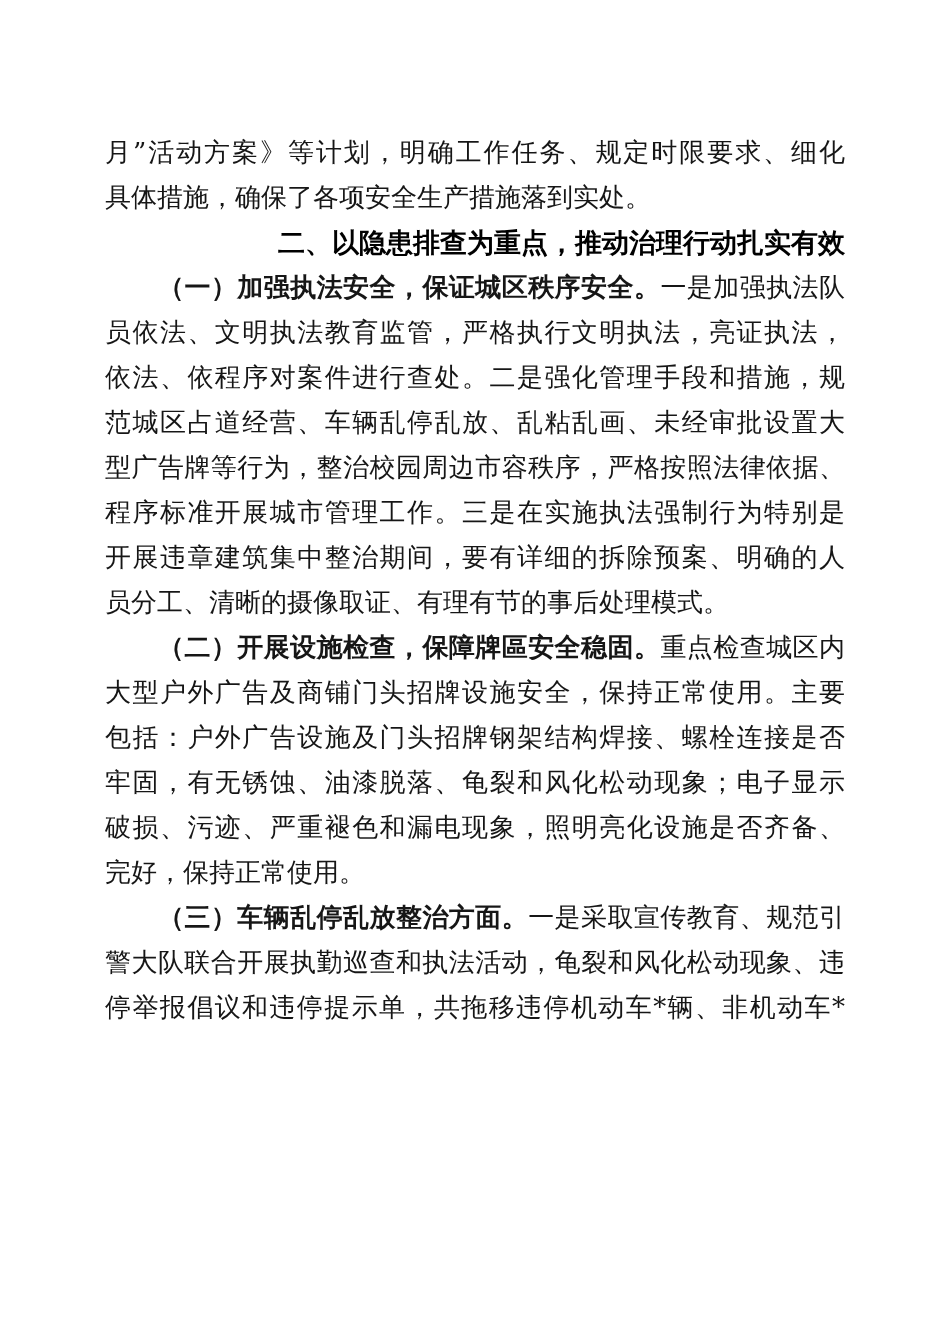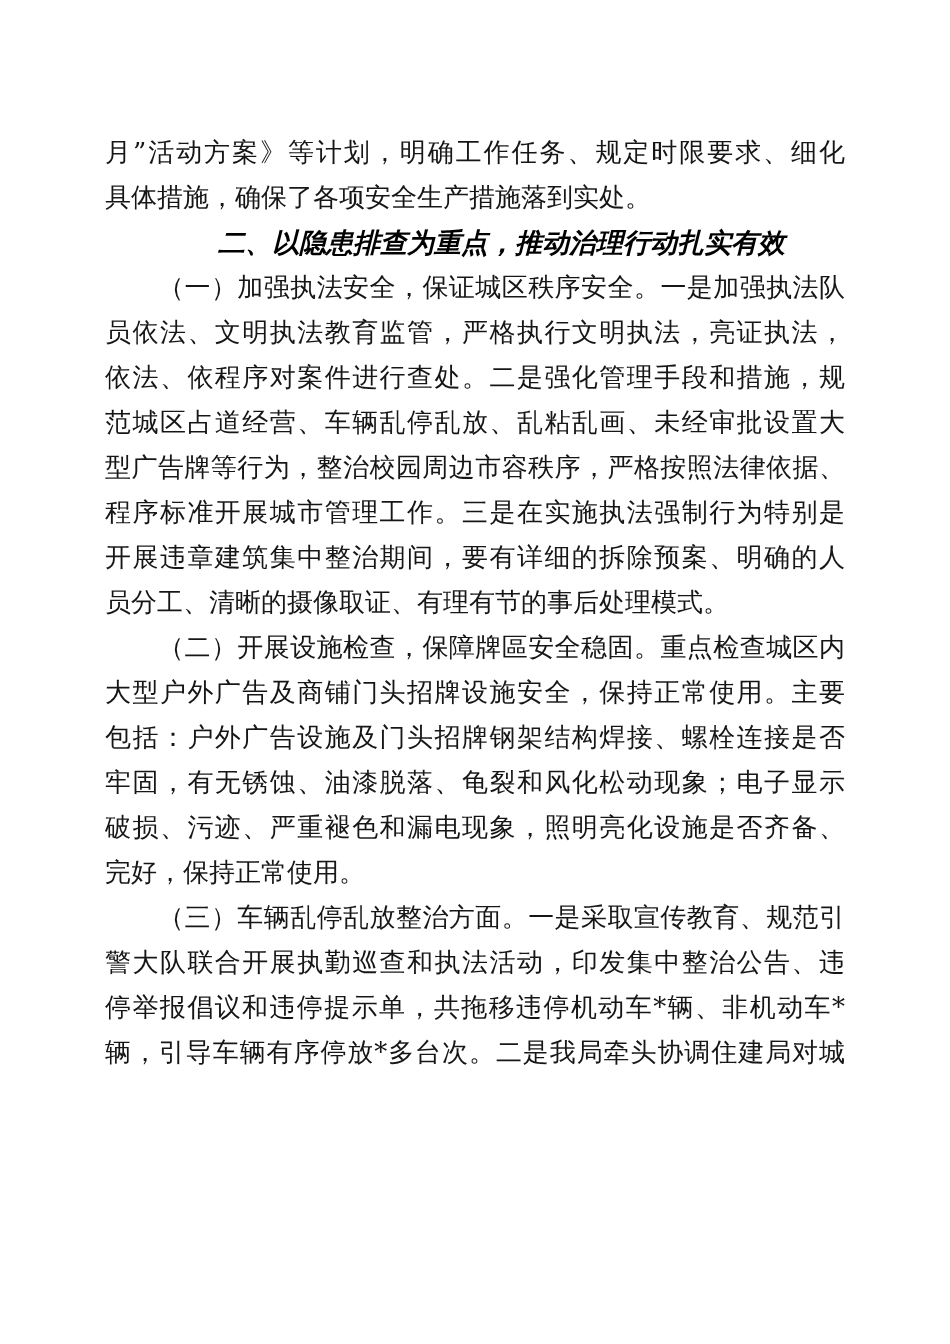--- a/index.html
+++ b/index.html
@@ -31,32 +31,31 @@
     text-justify: inter-character;
     overflow: visible;
   }
   .ln.end {
     text-align-last: left;
   }
   .ln.ind {
     text-indent: 53px;
   }
   .ln b {
-    font-weight: 400;
+    font-weight: 700;
   }
   .hd {
     font-family: "DejaVu Sans", "Liberation Sans", sans-serif;
     font-weight: 700;
     font-size: 27px;
     line-height: 45px;
     height: 45px;
     color: #000000;
     text-indent: 53px;
-    text-align: center;
-    font-style: italic;
+    text-align: right;
   }
 </style>
 </head>
 <body>
 
 <div class="page">
   <div class="content">
 
     <div class="ln">月”活动方案》等计划，明确工作任务、规定时限要求、细化</div>
     <div class="ln end">具体措施，确保了各项安全生产措施落到实处。</div>
@@ -73,18 +72,17 @@
     <div class="ln end">员分工、清晰的摄像取证、有理有节的事后处理模式。</div>
 
     <div class="ln ind"><b>（二）开展设施检查，保障牌區安全稳固。</b><span>重点检查城区内</span></div>
     <div class="ln">大型户外广告及商铺门头招牌设施安全，保持正常使用。主要</div>
     <div class="ln">包括：户外广告设施及门头招牌钢架结构焊接、螺栓连接是否</div>
     <div class="ln">牢固，有无锈蚀、油漆脱落、龟裂和风化松动现象；电子显示</div>
     <div class="ln">破损、污迹、严重褪色和漏电现象，照明亮化设施是否齐备、</div>
     <div class="ln end">完好，保持正常使用。</div>
 
     <div class="ln ind"><b>（三）车辆乱停乱放整治方面。</b><span>一是采取宣传教育、规范引</span></div>
-    <div class="ln">警大队联合开展执勤巡查和执法活动，印发集中整治公告、违</div>
+    <div class="ln">警大队联合开展执勤巡查和执法活动，龟裂和风化松动现象、违</div>
     <div class="ln">停举报倡议和违停提示单，共拖移违停机动车*辆、非机动车*</div>
-    <div class="ln">辆，引导车辆有序停放*多台次。二是我局牵头协调住建局对城</div>
 
   </div>
 </div>
 
 </body></html>

